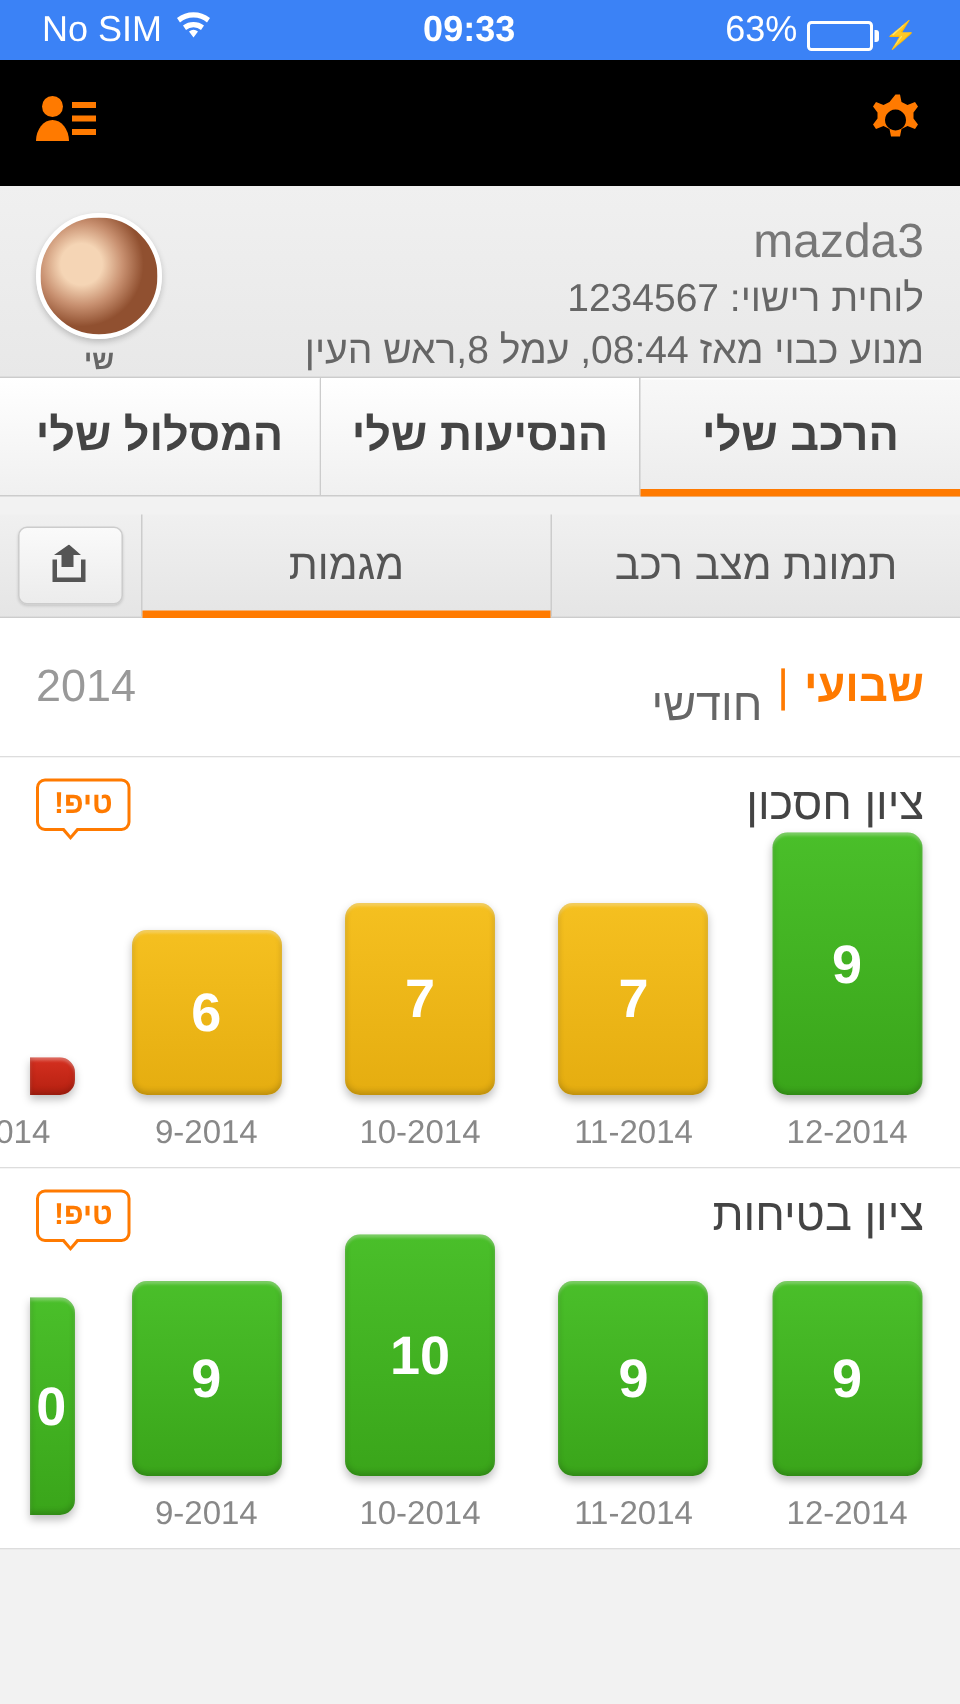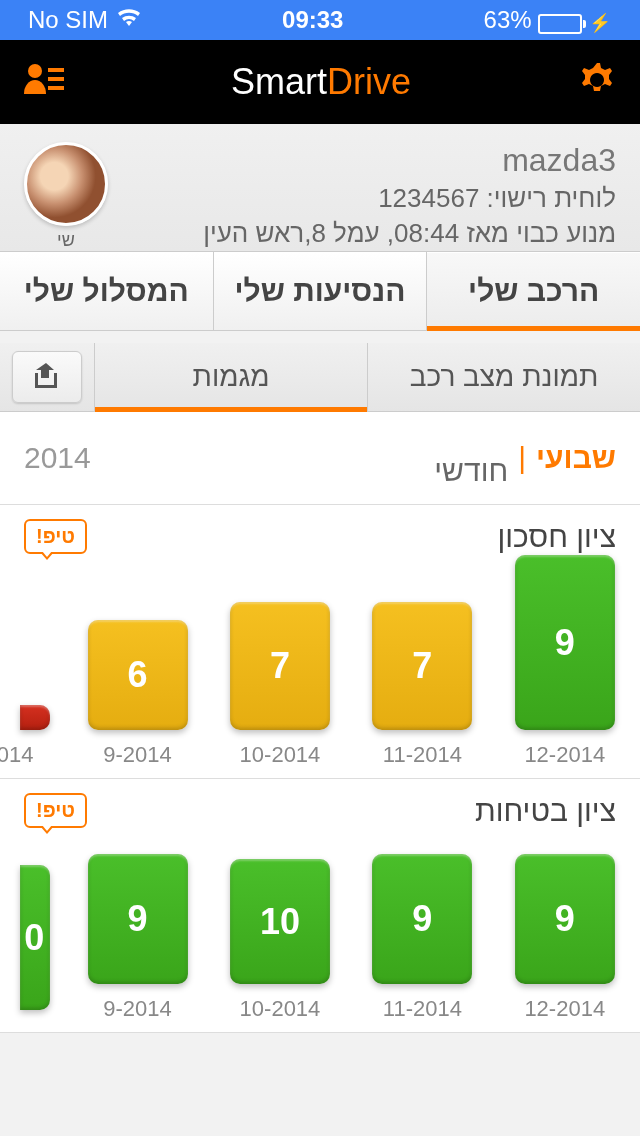--- a/index.html
+++ b/index.html
@@ -18,21 +18,21 @@
 .app-title { color: #fff; font-size: 36px; font-weight: 300; }
 .app-title-accent { color: #ff7a00; }
 
 .profile-section { background: linear-gradient(#f0f0f0, #e8e8e8); padding: 18px 24px 0 24px; display: flex; gap: 18px; direction: rtl; }
 .profile-text { flex: 1; text-align: right; color: #666; }
 .profile-name { font-size: 32px; color: #777; margin-bottom: 4px; }
 .profile-license { font-size: 26px; margin-bottom: 4px; }
 .profile-status { font-size: 26px; }
 .profile-avatar-wrap { text-align: center; }
 .profile-avatar { width: 84px; height: 84px; border-radius: 50%; background: radial-gradient(circle at 35% 40%, #f5d5b5 20%, #c89070 40%, #905030 60%); border: 3px solid #fff; box-shadow: 0 2px 4px rgba(0,0,0,0.2); }
-.profile-avatar-name { font-size: 18px; color: #666; margin-top: 4px; }
+.profile-avatar-name { font-size: 18px; color: #666; margin-top: 4px; font-weight: bold; }
 
 .main-tabs { display: flex; direction: rtl; background: linear-gradient(#f5f5f5, #e5e5e5); border-top: 1px solid #ccc; border-bottom: 1px solid #ccc; }
 .main-tab { flex: 1; padding: 22px 0; text-align: center; font-size: 30px; font-weight: bold; color: #444; border-left: 1px solid #ccc; position: relative; background: linear-gradient(#ffffff, #f0f0f0); box-shadow: inset 0 1px 0 #fff; }
 .main-tab:last-child { border-left: none; }
 .main-tab.active { background: linear-gradient(#f8f8f8, #ececec); }
 .main-tab.active::after { content: ''; position: absolute; bottom: -1px; left: 0; right: 0; height: 5px; background: #ff7a00; }
 
 .sub-tabs { display: flex; direction: rtl; background: linear-gradient(#f0f0f0, #e5e5e5); border-bottom: 1px solid #ccc; margin-top: 12px; position: relative; }
 .sub-tab { flex: 1; padding: 18px 0; text-align: center; font-size: 28px; color: #555; border-left: 1px solid #ccc; position: relative; }
 .sub-tab.active::after { content: ''; position: absolute; bottom: -1px; left: 0; right: 0; height: 5px; background: #ff7a00; }
@@ -89,23 +89,20 @@
     <svg width="40" height="36" viewBox="0 0 40 36">
         <g fill="#ff7a00">
           <circle cx="11" cy="9" r="7"></circle>
           <path d="M0 32 a11 14 0 0 1 22 0 z"></path>
           <rect x="24" y="6" width="16" height="4"></rect>
           <rect x="24" y="15" width="16" height="4"></rect>
           <rect x="24" y="24" width="16" height="4"></rect>
         </g>
       </svg>
   </span>
-  <span class="app-title">
-    <span>Smart</span><span class="app-title-accent">Drive</span>
-  </span>
   <span>
     <svg width="38" height="38" viewBox="0 0 38 38">
         <path fill="#ff7a00" d="M19 12 a7 7 0 1 0 0.01 0 z M19 2 l3 0 1 5 4 2 5 -2 2 3 -3 4 0 4 3 4 -2 3 -5 -2 -4 2 -1 5 -6 0 -1 -5 -4 -2 -5 2 -2 -3 3 -4 0 -4 -3 -4 2 -3 5 2 4 -2 z"></path>
         <circle cx="19" cy="19" r="5" fill="#000"></circle>
       </svg>
   </span>
 </div>
 
 <div class="profile-section">
   <div class="profile-text">
@@ -179,21 +176,21 @@
   <div class="chart-bars tall">
     <div class="bar-item edge">
       <div class="bar edge green" style="height:145px">0</div>
       <div class="bar-label"></div>
     </div>
     <div class="bar-item">
       <div class="bar green" style="height:130px">9</div>
       <div class="bar-label">9-2014</div>
     </div>
     <div class="bar-item">
-      <div class="bar green" style="height:125px">10</div>
+      <div class="bar green" style="height:161px">10</div>
       <div class="bar-label">10-2014</div>
     </div>
     <div class="bar-item">
       <div class="bar green" style="height:130px">9</div>
       <div class="bar-label">11-2014</div>
     </div>
     <div class="bar-item">
       <div class="bar green" style="height:130px">9</div>
       <div class="bar-label">12-2014</div>
     </div>

